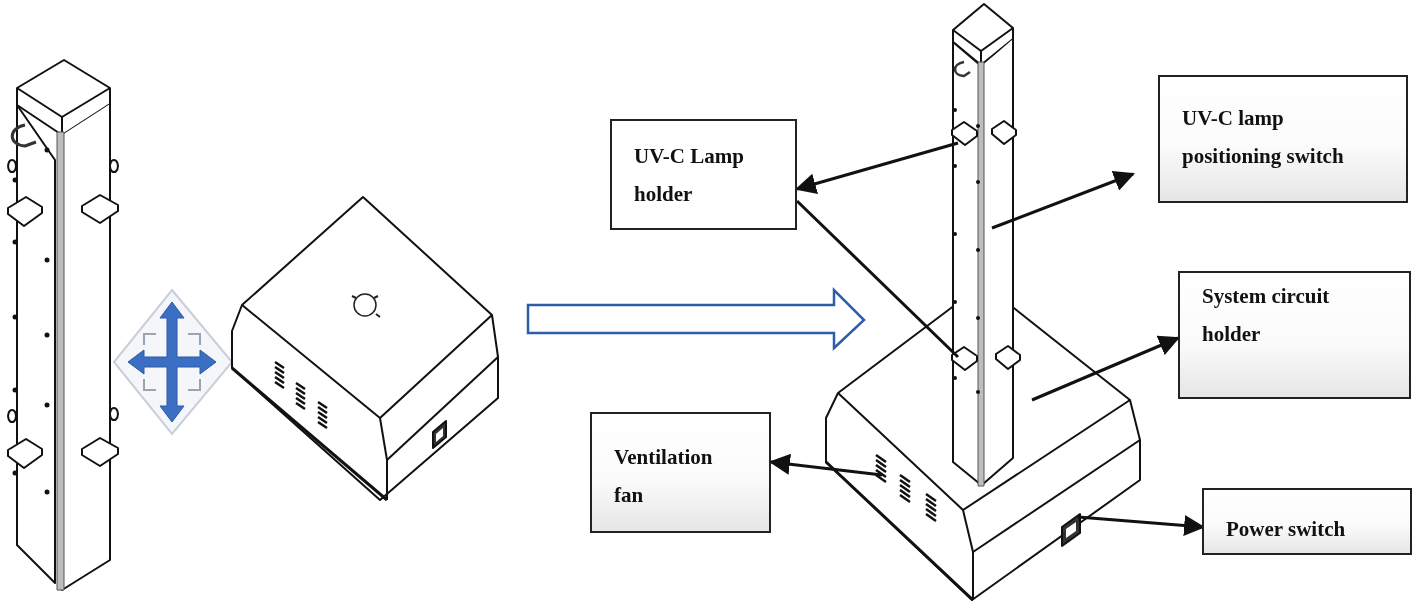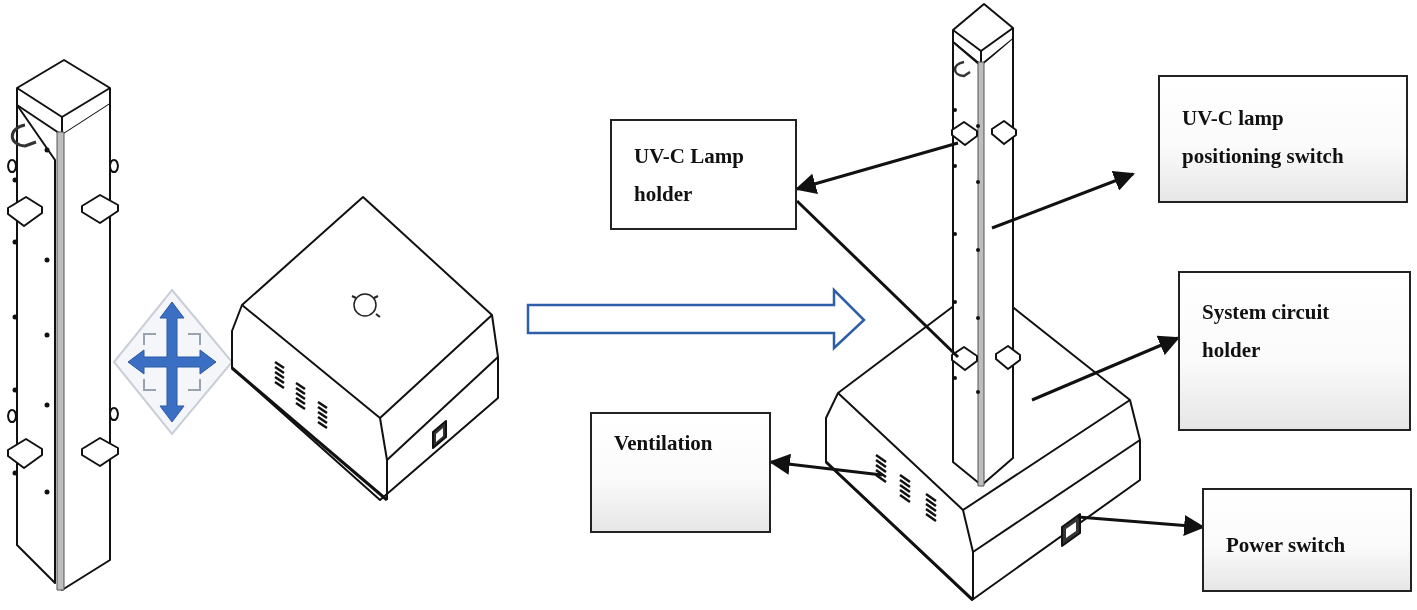--- a/index.html
+++ b/index.html
@@ -163,24 +163,25 @@
 <div class="label-box plain" style="left:610px; top:119px; width:187px; height:111px;">
   <span>UV-C Lamp</span>
   <span>holder</span>
 </div>
 
 <div class="label-box grad" style="left:1158px; top:75px; width:250px; height:128px; padding-top:22px;">
   <span>UV-C lamp</span>
   <span>positioning switch</span>
 </div>
 
-<div class="label-box grad" style="left:1178px; top:271px; width:233px; height:160px; padding-top:20px;">
+<div class="label-box grad" style="left:1178px; top:271px; width:233px; height:128px; padding-top:4px;">
   <span>System circuit</span>
   <span>holder</span>
 </div>
 
-<div class="label-box grad" style="left:590px; top:412px; width:181px; height:121px; padding-top:10px;">
+<div class="label-box grad" style="left:590px; top:412px; width:181px; height:121px; padding-top:24px;">
   <span>Ventilation</span>
+  <span>fan</span>
 </div>
 
-<div class="label-box grad" style="left:1202px; top:488px; width:210px; height:104px; padding-top:36px;">
+<div class="label-box grad" style="left:1202px; top:488px; width:210px; height:67px; padding-top:20px;">
   <span>Power switch</span>
 </div>
 
 </body></html>

